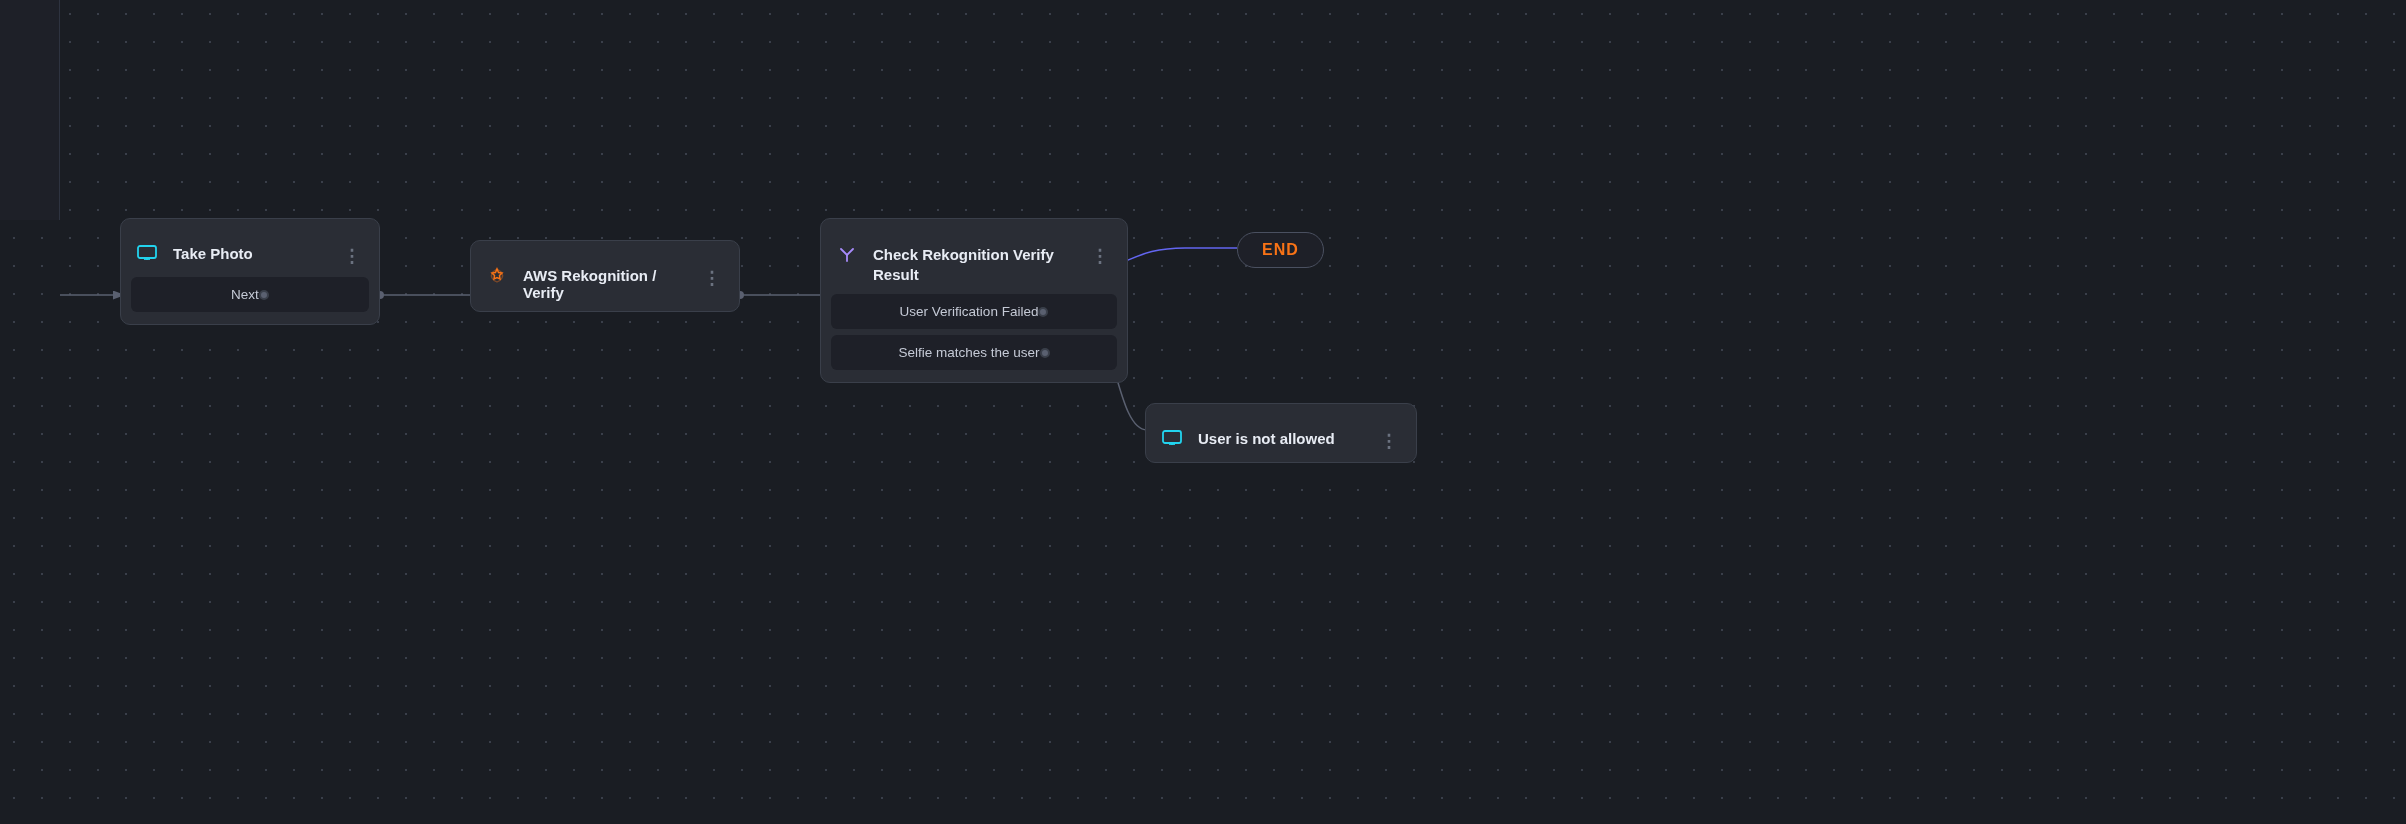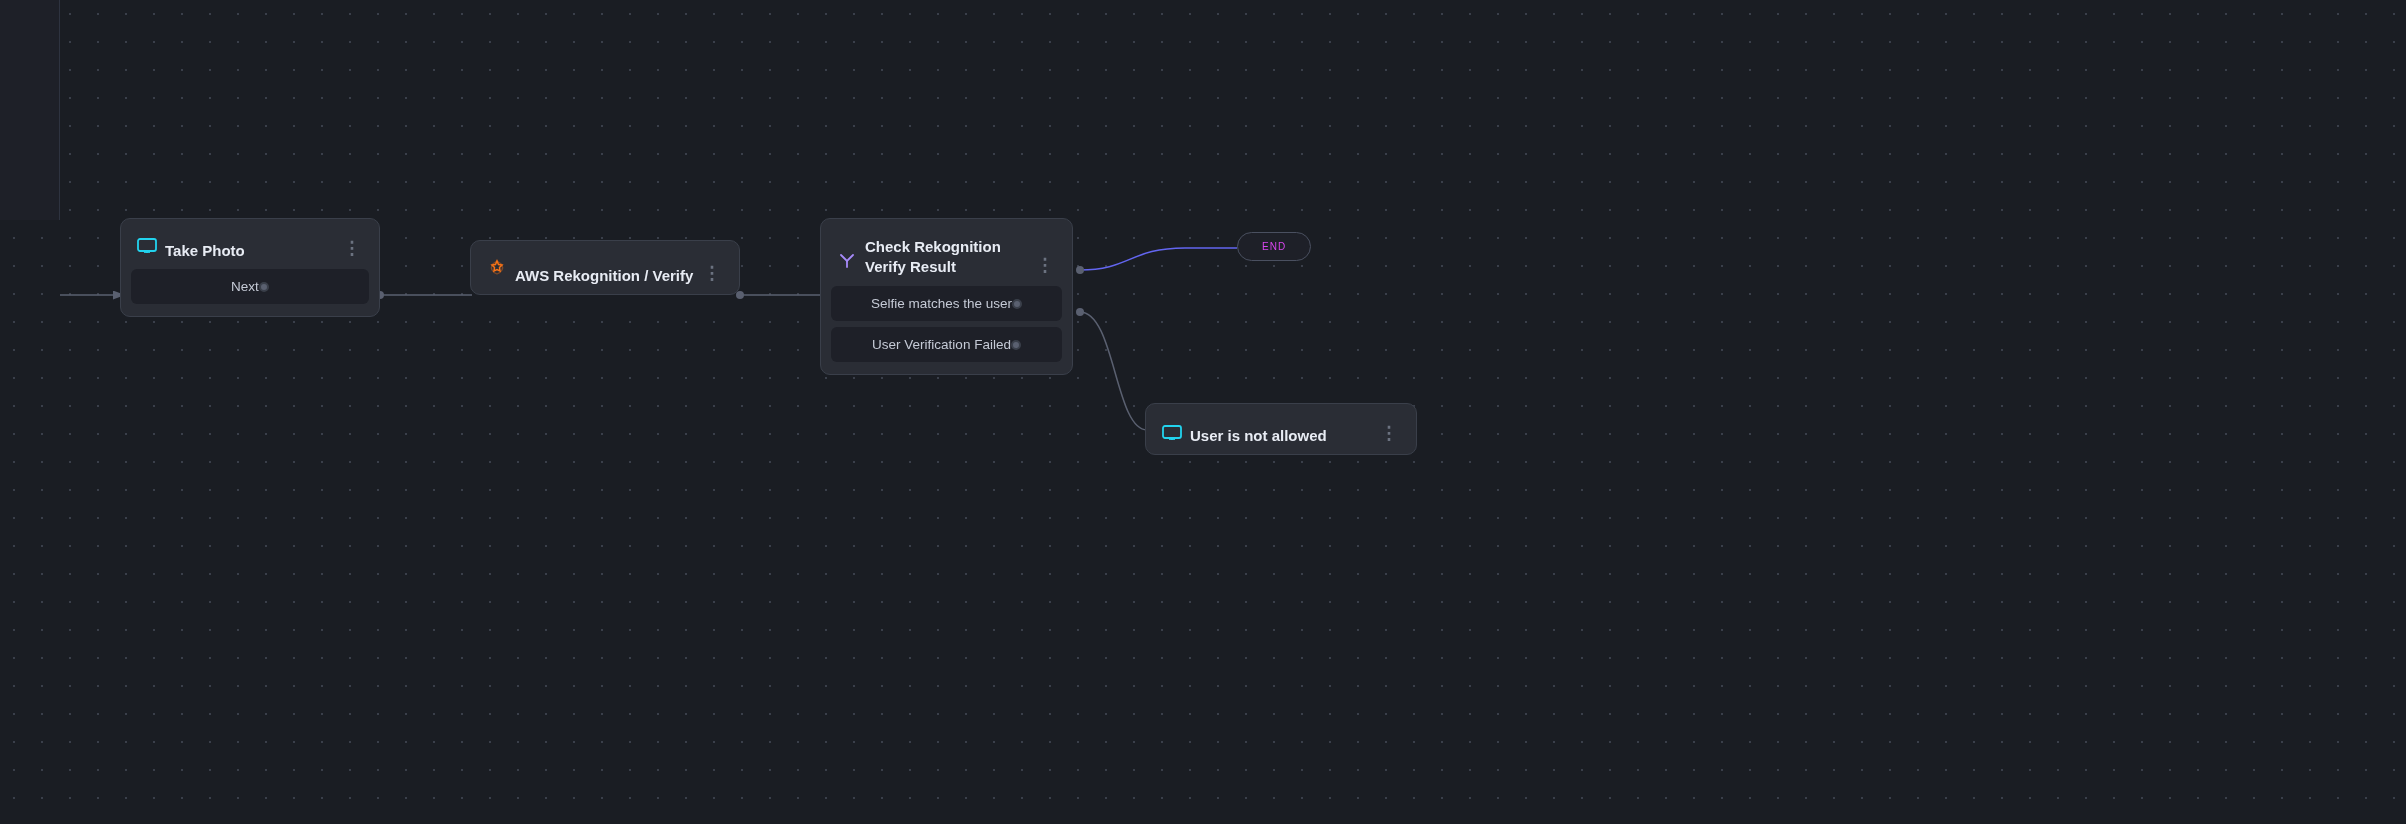--- a/index.html
+++ b/index.html
@@ -25,23 +25,23 @@
     .node {
       position: absolute;
       border-radius: 10px;
       background: #2a2d35;
       border: 1px solid #3a3f4a;
       color: #e0e4ec;
     }
 
     .node-header {
       display: flex;
-      align-items: flex-end;
-      gap: 8px;
-      padding: 18px 16px 10px;
+      align-items: flex-start;
+      gap: 16px;
+      padding: 26px 16px 10px;
       font-size: 15px;
       font-weight: 600;
       color: #e8ecf4;
     }
 
     .node-header .menu-dots {
       margin-left: auto;
       color: #6b7280;
       font-size: 18px;
       cursor: pointer;
@@ -78,23 +78,23 @@
       flex-shrink: 0;
     }
 
     
     .end-node {
       position: absolute;
       background: #1e2028;
       border: 1.5px solid #4a5060;
       border-radius: 20px;
       padding: 8px 24px;
-      color: #d946ef;
-      font-size: 10px;
-      font-weight: 400;
+      color: #f97316;
+      font-size: 16px;
+      font-weight: 700;
       letter-spacing: 1px;
     }
 
     
     .connections {
       position: absolute;
       top: 0;
       left: 0;
       width: 100%;
       height: 100%;
@@ -179,40 +179,40 @@
         <svg width="20" height="20" viewBox="0 0 20 20" fill="none">
           <path d="M10 2l1.5 3.5L15 6l-2.5 2.5.5 3.5L10 10.5 7 12l.5-3.5L5 6l3.5-.5L10 2z" stroke="#f97316" stroke-width="1.5" fill="none"></path>
           <path d="M10 2 C8 4, 6 4, 5 6 C4 8, 4.5 10, 5 11 C6 13, 7.5 14, 10 15 C12.5 14, 14 13, 15 11 C15.5 10, 16 8, 15 6 C14 4, 12 4, 10 2Z" stroke="#f97316" stroke-width="1.3" fill="none" opacity="0.4"></path>
         </svg>
       </span>
       <span>AWS Rekognition / Verify</span>
       <span class="menu-dots">⋮</span>
     </div>
   </div>
 
-  <div class="node" style="left:820px; top:218px; width:253px;">
+  <div class="node" style="left:820px; top:218px; width:308px;">
     <div class="node-header">
       <span style="color:#a78bfa; font-size:18px;">
         <svg width="20" height="20" viewBox="0 0 20 20" fill="none">
           <path d="M4 4 L10 10 L16 4" stroke="#a78bfa" stroke-width="1.8" fill="none" stroke-linecap="round"></path>
           <path d="M10 10 L10 16" stroke="#a78bfa" stroke-width="1.8" fill="none" stroke-linecap="round"></path>
         </svg>
       </span>
       <span style="line-height:1.3;">
         <span>Check Rekognition Verify Result</span>
       </span>
       <span class="menu-dots">⋮</span>
     </div>
     <div class="node-body">
       <div class="node-row">
-        <span>Selfie matches the user</span>
+        <span>User Verification Failed</span>
         <div class="connector-dot"></div>
       </div>
       <div class="node-row">
-        <span>User Verification Failed</span>
+        <span>Selfie matches the user</span>
         <div class="connector-dot"></div>
       </div>
     </div>
   </div>
 
   <div class="end-node" style="left:1237px; top:232px;">
     <span>END</span>
   </div>
 
   <div class="node" style="left:1145px; top:392px; width:272px;margin-top:11px;">

